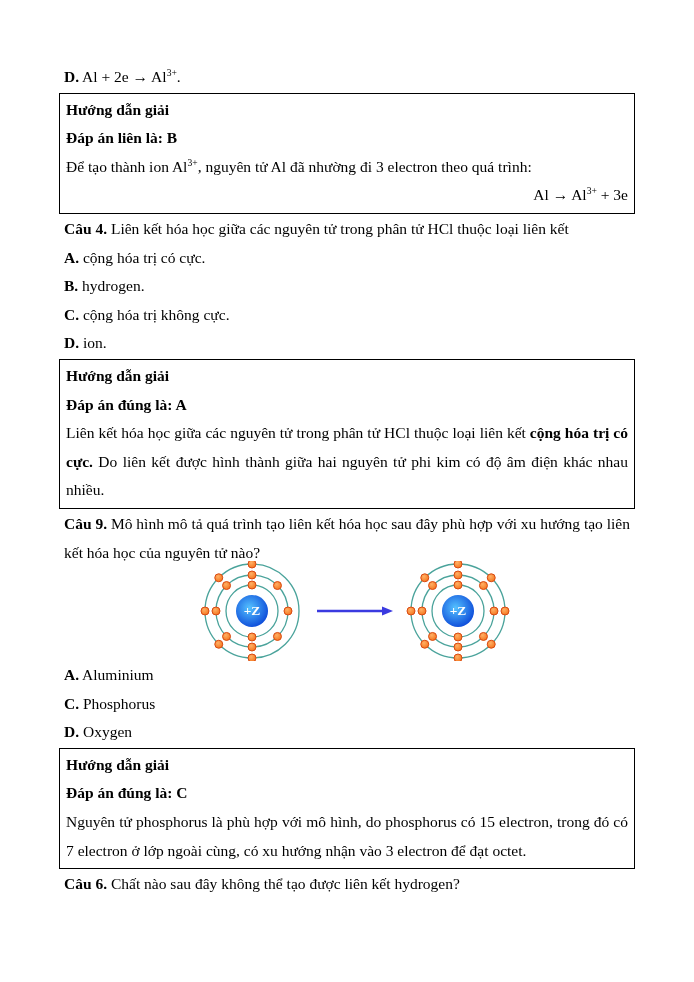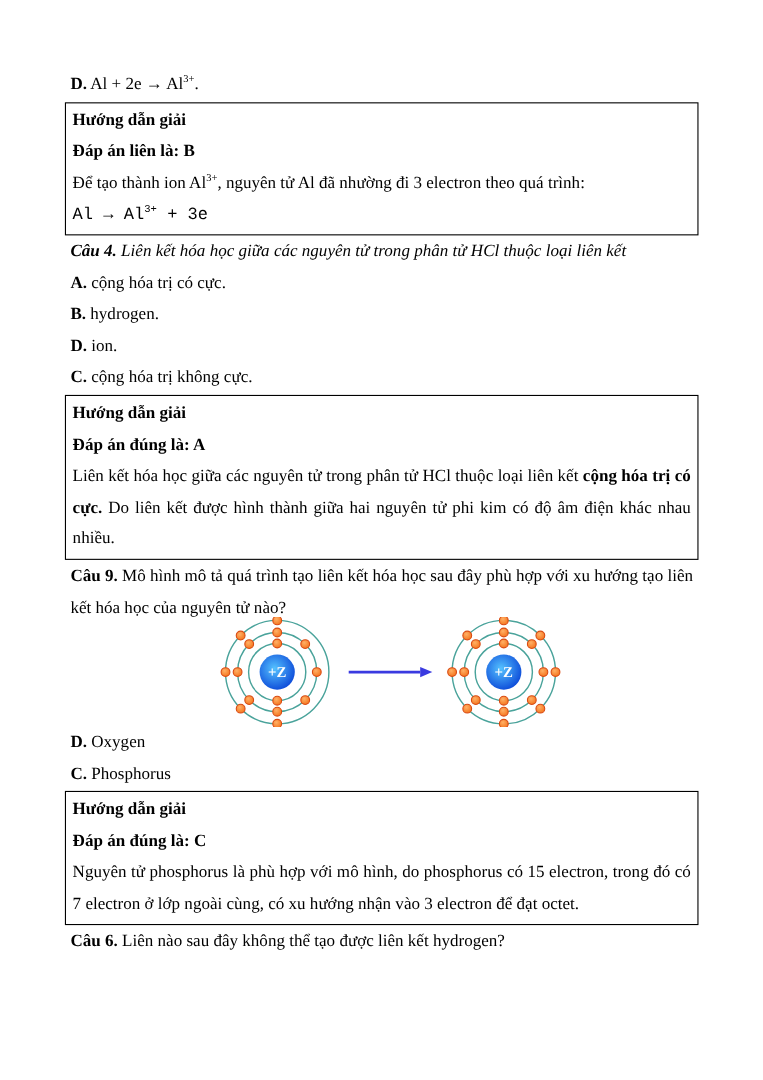--- a/index.html
+++ b/index.html
@@ -5,29 +5,29 @@
   html,body{margin:0;padding:0;}
   body{
     width:694px;height:982px;background:#ffffff;color:#000000;
     font-family:"Liberation Serif","DejaVu Serif",serif;
     font-size:15.5px;
     overflow:hidden;
   }
   .content{padding:63px 42px 0 64px;width:566px;}
   p{margin:0;line-height:28.6px;}
   .b{font-weight:bold;}
-  .one-line{white-space:nowrap;font-style:italic;}
+  .one-line{white-space:nowrap;}
   .just{text-align:justify;}
   sup{font-size:0.62em;line-height:0;}
   .solution-box{
     border:1.5px solid #000000;
     margin:1px -5px;
     padding:2px 6px 3px 6px;
   }
-  .equation{text-align:left;font-family:Liberation Mono, monospace;}
+  .equation{text-align:right;}
   .diagram-wrap{margin:-6px 0 0 0;height:100px;}
   svg{display:block;}
 </style>
 </head>
 <body>
 
 <div class="content">
 
   <p><span class="b">D.</span><span> Al + 2e → Al</span><sup>3+</sup><span>.</span></p>
 
@@ -35,22 +35,22 @@
     <p class="b">Hướng dẫn giải</p>
     <p class="b">Đáp án liên là: B</p>
     <p class="just"><span>Để tạo thành ion Al</span><sup>3+</sup><span>, nguyên tử Al đã nhường đi 3 electron theo quá trình:</span></p>
     <p class="equation"><span>Al → Al</span><sup>3+</sup><span> + 3e</span></p>
   </div>
 
   <p class="one-line"><span class="b">Câu 4.</span><span> Liên kết hóa học giữa các nguyên tử trong phân tử HCl thuộc loại liên kết</span></p>
 
   <p><span class="b">A.</span><span> cộng hóa trị có cực.</span></p>
   <p><span class="b">B.</span><span> hydrogen.</span></p>
+  <p><span class="b">C.</span><span> cộng hóa trị không cực.</span></p>
   <p><span class="b">D.</span><span> ion.</span></p>
-  <p><span class="b">C.</span><span> cộng hóa trị không cực.</span></p>
 
   <div class="solution-box">
     <p class="b">Hướng dẫn giải</p>
     <p class="b">Đáp án đúng là: A</p>
     <p class="just"><span>Liên kết hóa học giữa các nguyên tử trong phân tử HCl thuộc loại liên kết </span><span class="b">cộng hóa trị có cực.</span><span> Do liên kết được hình thành giữa hai nguyên tử phi kim có độ âm điện khác nhau nhiều.</span></p>
   </div>
 
   <p class="just"><span class="b">Câu 9.</span><span> Mô hình mô tả quá trình tạo liên kết hóa học sau đây phù hợp với xu hướng tạo liên kết hóa học của nguyên tử nào?</span></p>
 
   <div class="diagram-wrap">
@@ -112,24 +112,25 @@
           <circle cx="441.00" cy="50.00" r="4" fill="url(#electronGrad)" stroke="#d94a12" stroke-width="1"></circle>
           <circle cx="427.23" cy="16.77" r="4" fill="url(#electronGrad)" stroke="#d94a12" stroke-width="1"></circle>
         </g>
         <g>
           <line x1="253" y1="50" x2="318" y2="50" stroke="#3a3ae0" stroke-width="2.4"></line>
           <polygon points="318,45.4 329,50 318,54.6" fill="#3a3ae0"></polygon>
         </g>
       </svg>
   </div>
 
+  <p><span class="b">A.</span><span> Aluminium</span></p>
+  <p><span class="b">C.</span><span> Phosphorus</span></p>
   <p><span class="b">D.</span><span> Oxygen</span></p>
-  <p><span class="b">C.</span><span> Phosphorus</span></p>
 
   <div class="solution-box">
     <p class="b">Hướng dẫn giải</p>
     <p class="b">Đáp án đúng là: C</p>
     <p class="just">Nguyên tử phosphorus là phù hợp với mô hình, do phosphorus có 15 electron, trong đó có 7 electron ở lớp ngoài cùng, có xu hướng nhận vào 3 electron để đạt octet.</p>
   </div>
 
-  <p><span class="b">Câu 6.</span><span> Liên nào sau đây không thể tạo được liên kết hydrogen?</span></p>
+  <p><span class="b">Câu 6.</span><span> Chất nào sau đây không thể tạo được liên kết hydrogen?</span></p>
 
 </div>
 
 </body></html>

